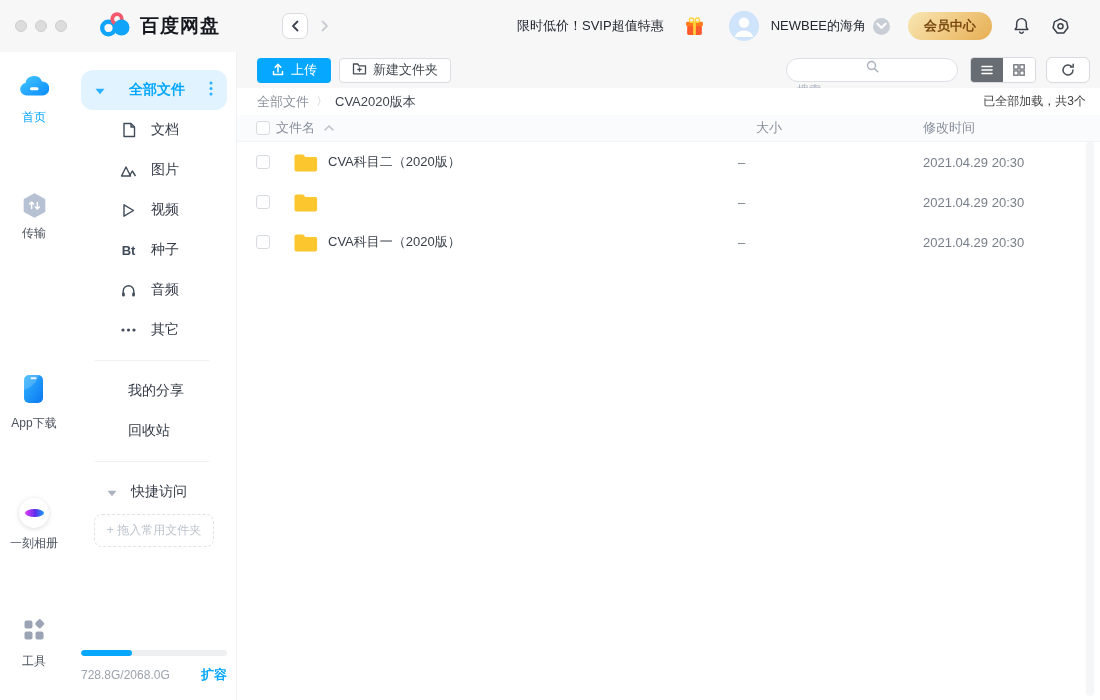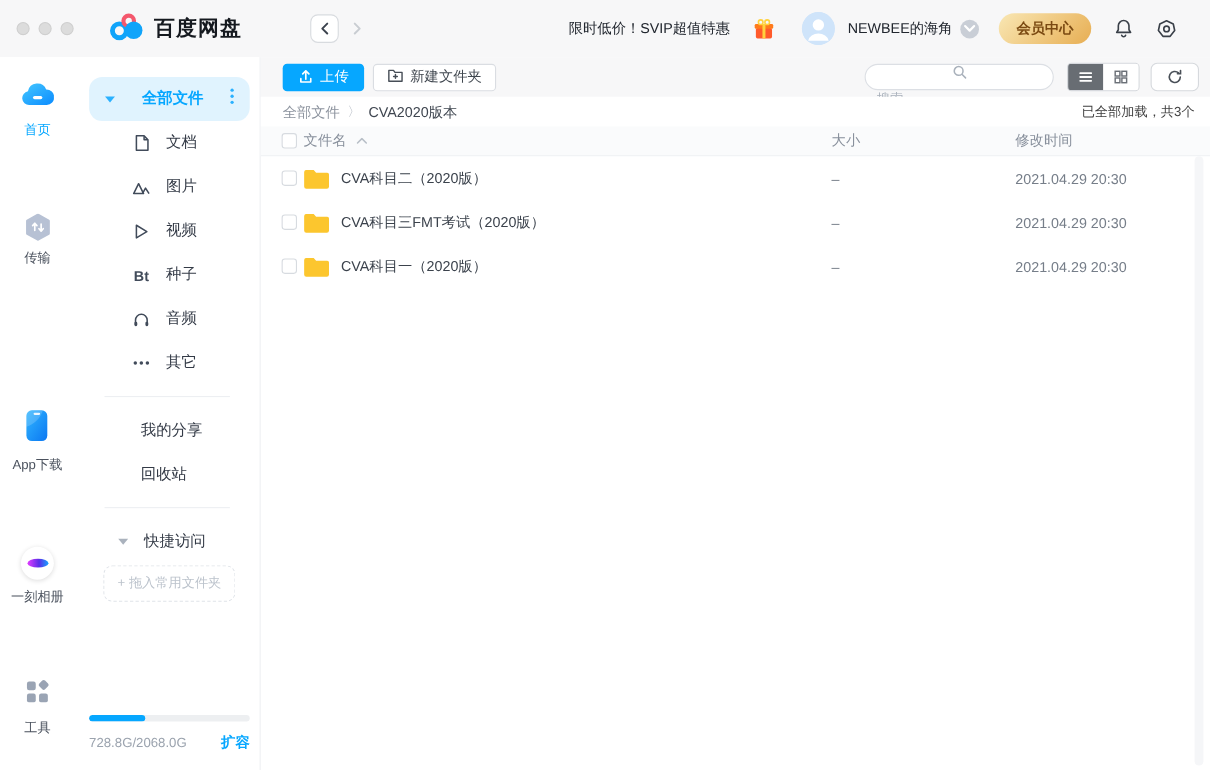--- a/index.html
+++ b/index.html
@@ -82,21 +82,21 @@
   .load-status { margin-left:auto; font-size:12px; color:#404040; }
 
   .thead { height:27px; display:flex; align-items:center; background:#fafbfc; border-bottom:1px solid #f0f2f4; padding-left:19px; font-size:13px; color:#878f9b; }
   .col-check { width:20px; display:flex; align-items:center; }
   .col-name { flex:1; display:flex; align-items:center; }
   .col-size { width:167px; }
   .col-mod { width:177px; }
   .checkbox { width:14px; height:14px; border:1px solid #d7dbe0; border-radius:3px; background:#fff; cursor:pointer; display:inline-block; }
   .sort { margin-left:9px; display:flex; cursor:pointer; }
 
-  .trow { height:40px; display:flex; align-items:center; padding-left:19px; font-size:13px; cursor:pointer; }
+  .trow { height:40px; display:flex; align-items:center; padding-left:19px; font-size:13px; cursor:pointer;gap:18px; }
   .folder-ic { margin-right:10px; display:flex; }
   .fname { color:#3b424c; }
   .fsize, .fmod { color:#767e89; }
 
   .scrollstrip { position:absolute; right:6px; top:90px; bottom:4px; width:8px; background:#f5f6f8; border-radius:4px; }
 </style>
 </head>
 <body>
 
 <div class="window">
@@ -421,21 +421,20 @@
       <div class="trow">
         <span class="col-check">
             <span class="checkbox"></span>
           </span>
         <span class="col-name">
           <span class="folder-ic">
             <svg width="24" height="19" viewBox="0 0 24 19">
                 <path d="M2 1.5 h7.2 l2.2 2.6 H21.5 a1.6 1.6 0 0 1 1.6 1.6 V16.5 a2 2 0 0 1 -2 2 H2.5 a2 2 0 0 1 -2 -2 V3.5 a2 2 0 0 1 1.5 -2z" fill="#fcc62e"></path>
               </svg>
           </span>
-          <span class="fname">CVA科目三FMT考试（2020版）</span>
         </span>
         <span class="col-size fsize">–</span>
         <span class="col-mod fmod">2021.04.29 20:30</span>
       </div>
       <div class="trow">
         <span class="col-check">
             <span class="checkbox"></span>
           </span>
         <span class="col-name">
           <span class="folder-ic">

